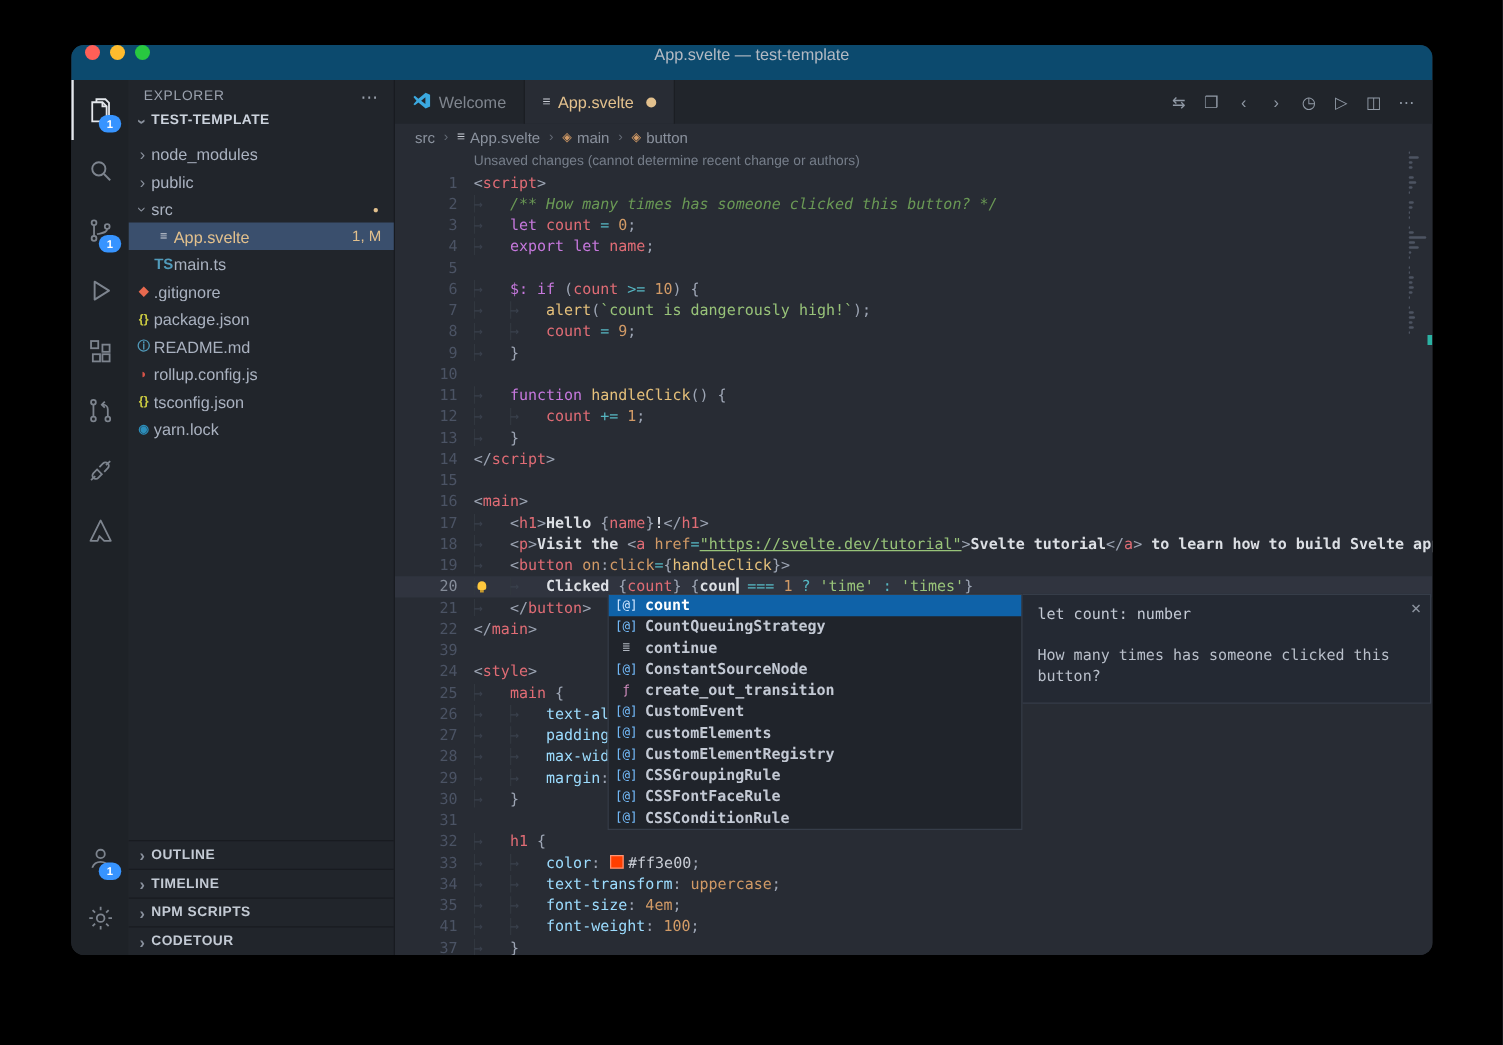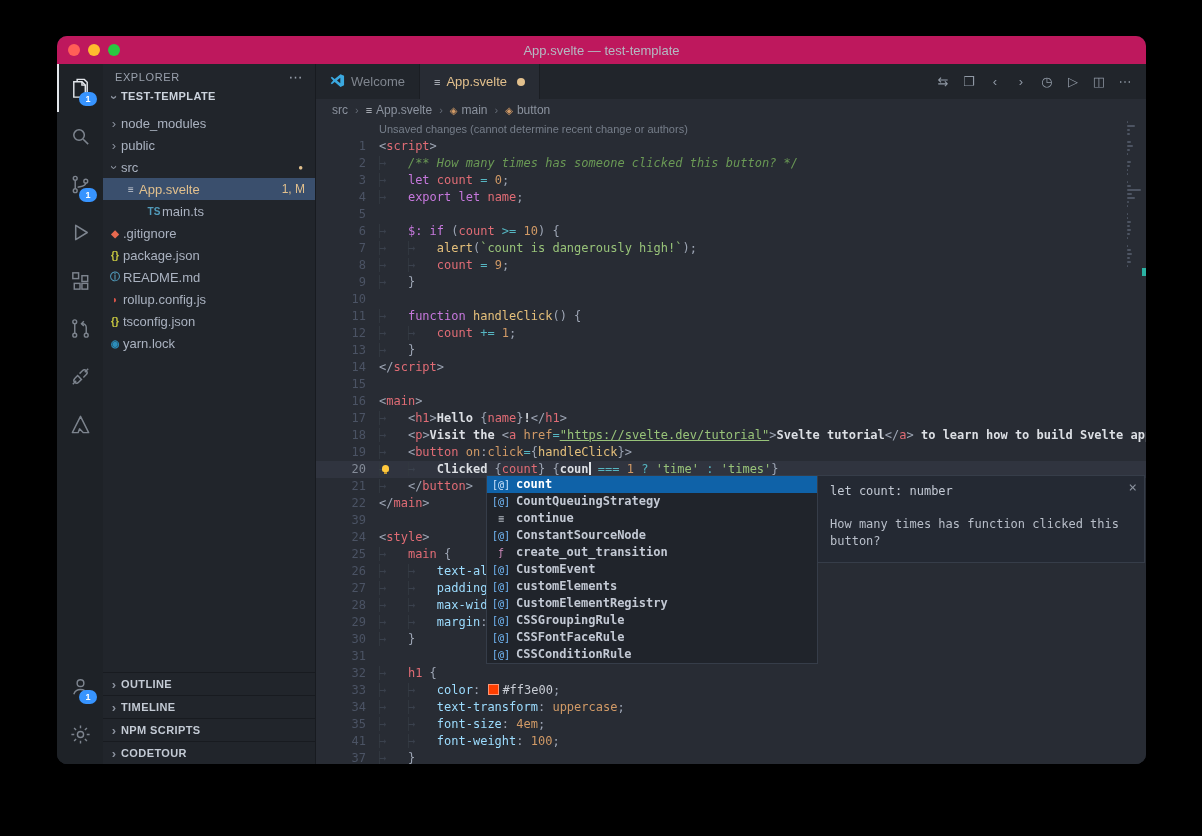--- a/index.html
+++ b/index.html
@@ -4,21 +4,21 @@
 <style>
   html,body{margin:0;padding:0;}
   body{width:1202px;height:836px;background:#000;position:relative;overflow:hidden;
        font-family:"Liberation Sans",sans-serif;-webkit-font-smoothing:antialiased;}
 
   .window{position:absolute;left:57px;top:36px;width:1089px;height:728px;background:#282c34;
           border-radius:10px;overflow:hidden;box-shadow:0 25px 70px rgba(0,0,0,.8);
           display:flex;flex-direction:column;}
 
   
-  .titlebar{height:28px;background:#be185d;flex:none;display:flex;align-items:center;position:relative;}
+  .titlebar{height:28px;background:#0c4a6e;flex:none;display:flex;align-items:flex-start;position:relative;}
   .lights{display:flex;gap:8px;padding-left:11px;z-index:2;}
   .light{width:12px;height:12px;border-radius:50%;}
   .light.red{background:#ff5f57;} .light.yellow{background:#febc2e;} .light.green{background:#28c840;}
   .wtitle{position:absolute;left:0;right:0;text-align:center;font-size:13px;color:#b4bac3;}
 
   .mainrow{flex:1;display:flex;min-height:0;}
 
   
   .activitybar{width:46px;background:#1e2227;flex:none;display:flex;flex-direction:column;align-items:center;}
   .ab-icon{width:46px;height:48px;display:flex;align-items:center;justify-content:center;
@@ -244,21 +244,21 @@
             <span class="chev exp">›</span>
             <span class="tlabel">src</span>
             <span class="tdot">●</span>
           </div>
           <div class="trow selected" style="padding-left: 20px;">
             <span class="ficon" style="color: rgb(200, 204, 212);">≡</span>
             <span class="tlabel modified">App.svelte</span>
             <span class="tbadge">1, M</span>
           </div>
           <div class="trow" style="padding-left: 20px;">
-            <span class="ficon" style="color: rgb(81, 154, 186); font-size: 10px; margin-left: 23px;">TS</span>
+            <span class="ficon" style="color: rgb(81, 154, 186); font-size: 12px;">TS</span>
             <span class="tlabel">main.ts</span>
           </div>
           <div class="trow" style="padding-left: 4px;">
             <span class="ficon" style="color: rgb(232, 105, 79);">◆</span>
             <span class="tlabel">.gitignore</span>
           </div>
           <div class="trow" style="padding-left: 4px;">
             <span class="ficon" style="color: rgb(203, 203, 65);">{}</span>
             <span class="tlabel">package.json</span>
           </div>
@@ -585,18 +585,18 @@
             </div>
             <div class="sg-row">
               <span class="sg-icon" style="color: rgb(117, 190, 255);">[@]</span>
               <span class="sg-label">CSSConditionRule</span>
             </div>
           </div>
 
         <div class="docpanel">
           <div class="doc-close">×</div>
           <div class="doc-sig">let count: number</div>
-          <div class="doc-body">How many times has function clicked this button?</div>
+          <div class="doc-body">How many times has someone clicked this button?</div>
         </div>
       </div>
     </div>
   </div>
 </div>
 
 </body></html>

